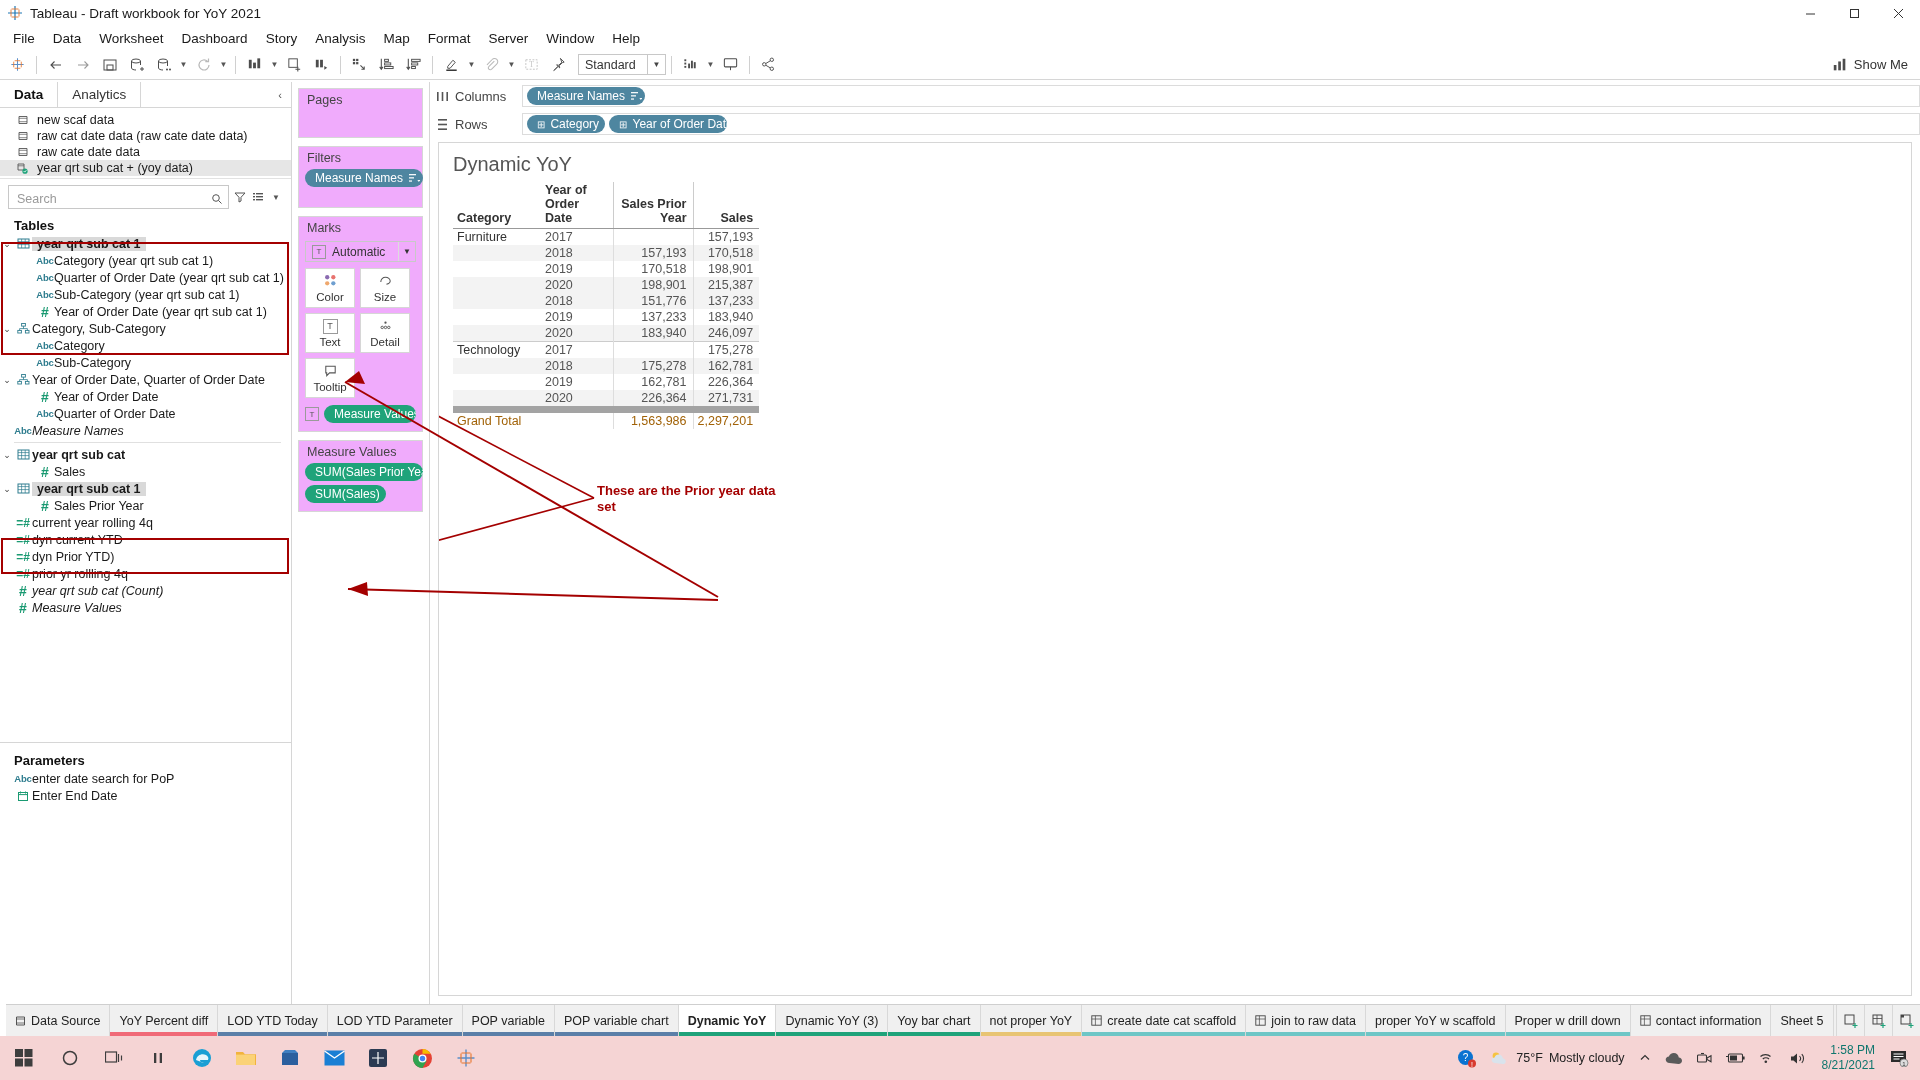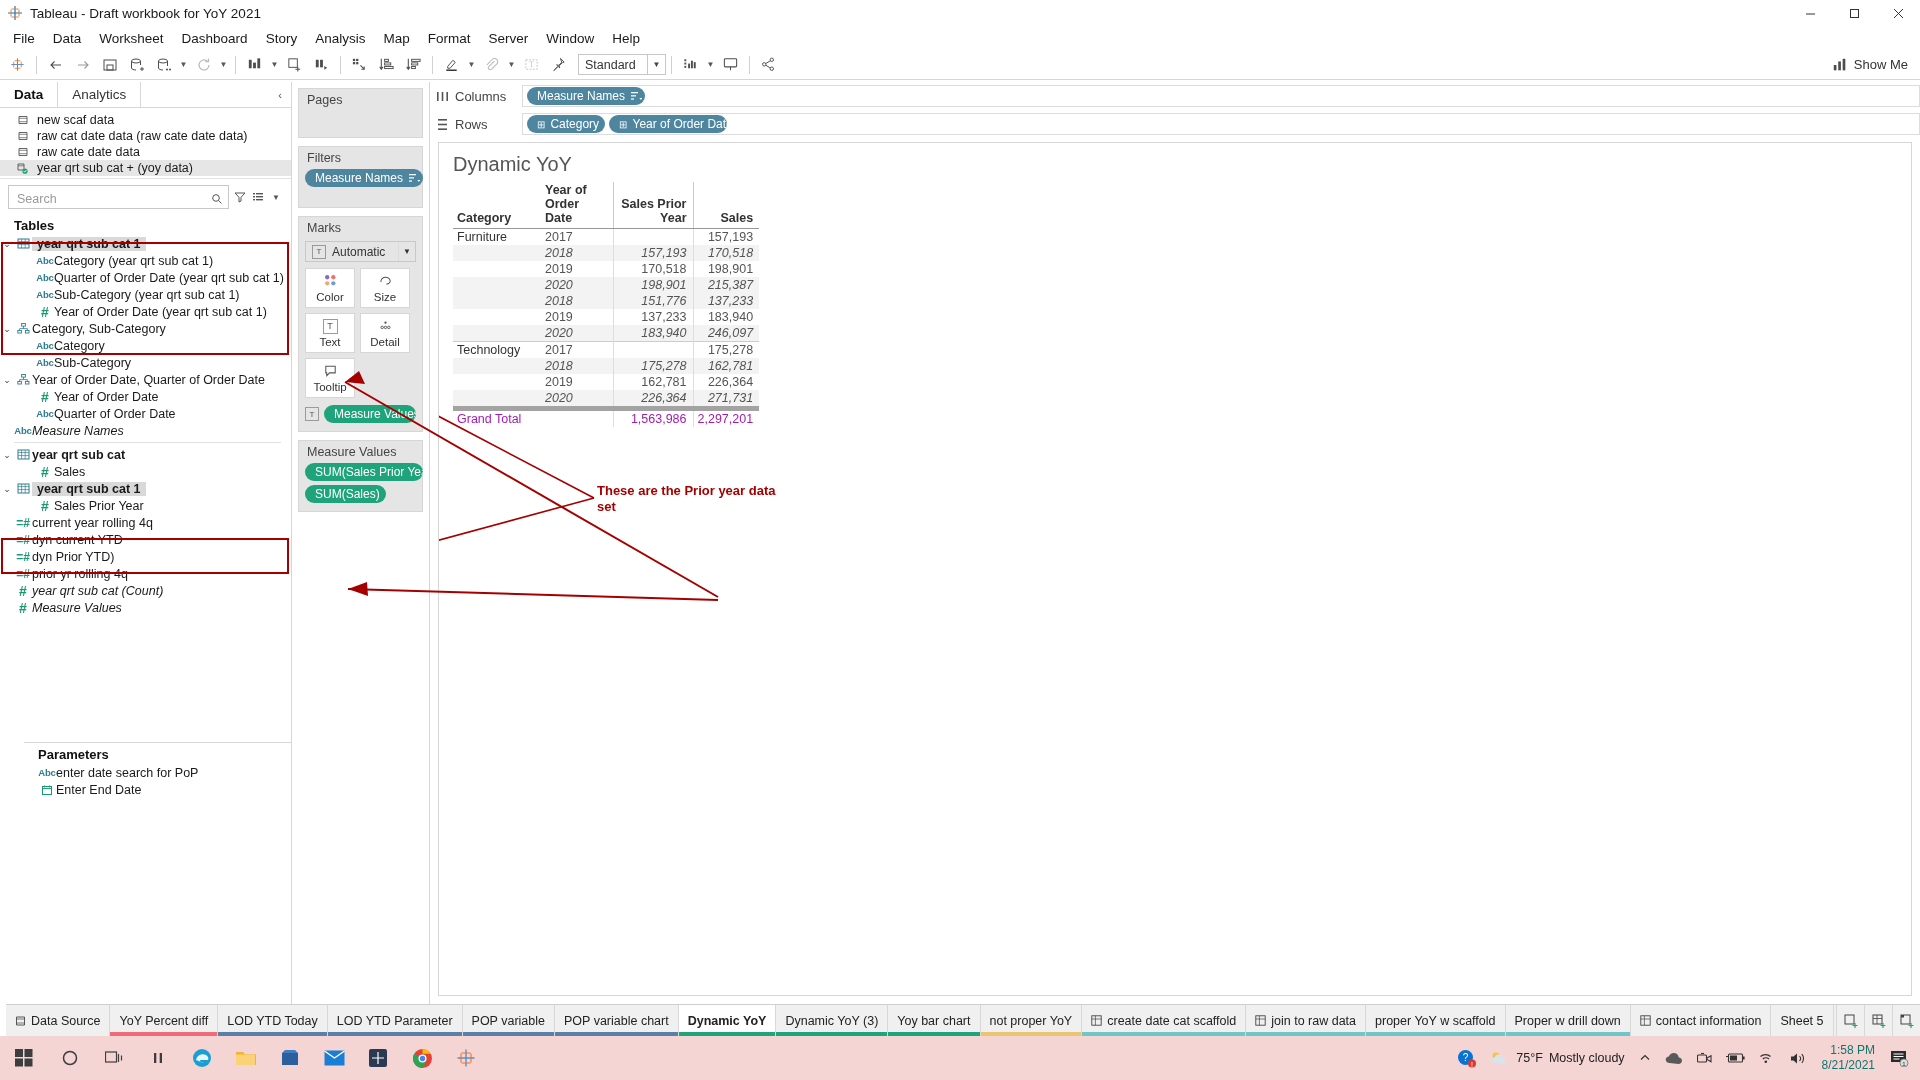--- a/index.html
+++ b/index.html
@@ -79,27 +79,27 @@
   .tree-row { display:flex; align-items:center; height:17px; font-size:12.5px; color:#1a1a1a; white-space:nowrap;}
   .tw { width:14px; display:flex; align-items:center; justify-content:center; color:#444; font-size:9px;}
   .ticon { width:18px; display:flex; align-items:center; justify-content:center; flex:none; }
   .abc { color:#2f7d8f; font-size:9.5px; font-weight:bold; letter-spacing:-0.2px;}
   .hash { color:#1a9a72; font-size:14px; font-weight:bold; line-height:1;}
   .hash-eq { color:#1a9a72; font-size:12px; font-weight:bold; }
   .tlabel.bold { font-weight:bold; }
   .tlabel.hl { background:#d9d9d9; padding: 0 5px; }
   .tlabel.ital { font-style: italic; }
   .divider-line { height:1px; background:#e0e0e0; margin: 3px 10px 3px 14px; }
-  .params-wrap { border-top:1px solid #d6d6d6; padding-top: 0; margin-left: 24px; }
+  .params-wrap { border-top:1px solid #d6d6d6; padding-top: 6px; }
 
   .redbox { position:absolute; border:2px solid #a40000; pointer-events:none; }
 
   
   .cards { width: 138px; background:#fff; border-right:1px solid #d6d6d6; padding: 6px; }
-  .card { border:1px solid #d6d6d6; background:#e5e5e5; margin-bottom:8px; }
+  .card { border:1px solid #d6d6d6; background:#f0abfc; margin-bottom:8px; }
   .card-title { font-size:12.5px; color:#444; padding: 4px 6px 2px 8px; }
   .card-body { padding: 2px 6px 8px 6px; min-height: 10px; }
   .pill {
     display:inline-flex; align-items:center; height:18px; border-radius:9px; color:#fff;
     font-size:12px; padding: 0 6px 0 10px; max-width:118px; overflow:hidden; white-space:nowrap;
   }
   .pill.blue { background:#4e86a0; }
   .pill.green { background:#1fa37a; }
   .pill-ico { margin-left:auto; padding-left:6px; font-size:10px; opacity:0.95;}
   .marks-select {
@@ -127,24 +127,24 @@
 
   table.viz { border-collapse: collapse; margin-left: 14px; font-size:12.5px; color:#555; }
   table.viz th {
     font-weight:bold; color:#333; font-size:12.5px; vertical-align:bottom; padding: 1px 8px 3px 4px;
     border-bottom:1px solid #999; text-align:left;
   }
   table.viz th.num { text-align:right; padding-right:6px; }
   table.viz th.sep { border-left:1px solid #ccc; }
   table.viz td { padding: 1px 8px 1px 4px; height:16px; }
   table.viz td.num { text-align:right; padding-right:6px; border-left:1px solid #ddd;}
-  table.viz tr.band td { background:#f3f3f3;font-style:italic; }
+  table.viz tr.band td { background:#f3f3f3; }
   table.viz td.cat { color:#333; font-weight:normal; vertical-align:top; }
   table.viz tr.grpstart td { border-top:1px solid #ccc; }
-  table.viz tr.total td { border-top:5px solid #a3a3a3; color:#a21caf; }
+  table.viz tr.total td { border-top:7px solid #a3a3a3; color:#a16207; }
 
   .annot { position:absolute; color:#a40000; font-weight:bold; font-size:13px; line-height:1.25; }
 
   
   .bottom { position:absolute; left:6px; right:0; bottom:44px; height:32px; background:#f0f0f0; border-top:1px solid #cfcfcf; display:flex; align-items:stretch;}
   .btab { display:flex; align-items:center; gap:5px; padding: 0 9px; font-size:12.5px; color:#222;
     border-right:1px solid #d8d8d8; position:relative; background:#f0f0f0; white-space:nowrap;}
   .btab.active { background:#fff; font-weight:bold; }
   .btab .ul { position:absolute; left:0; right:0; bottom:0; height:4px; }
   .btab-icons { margin-left:auto; display:flex; }

